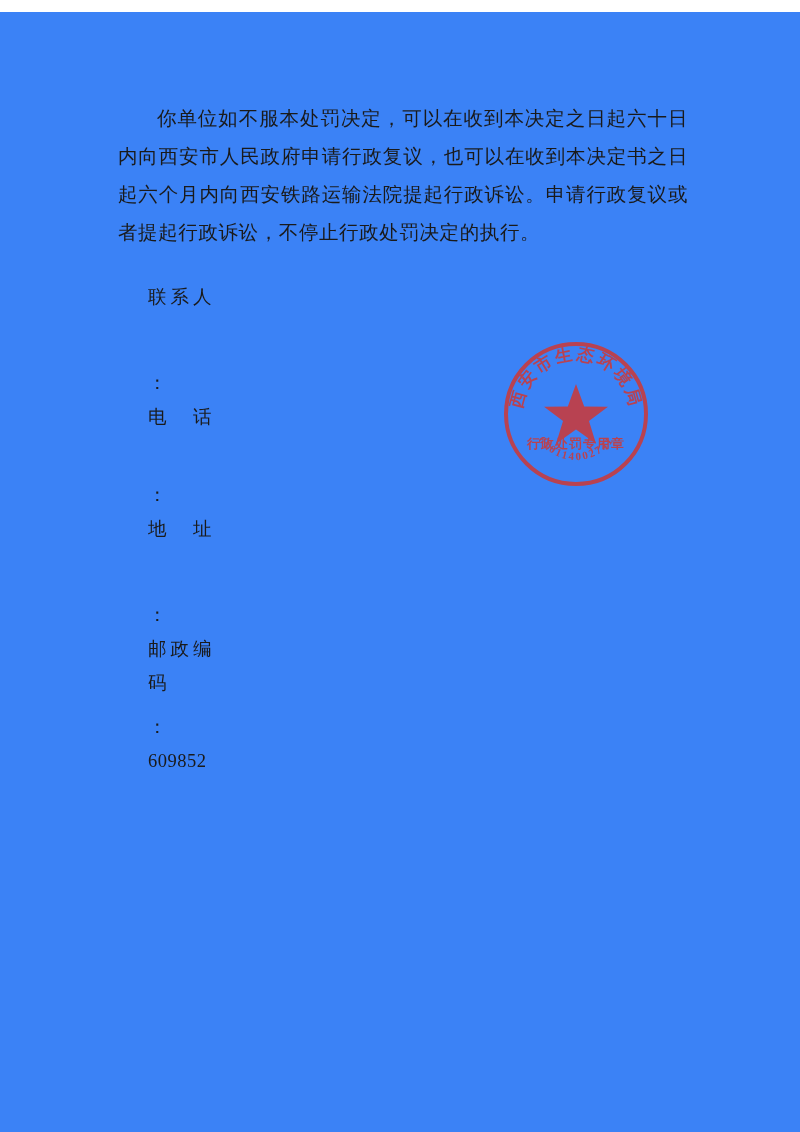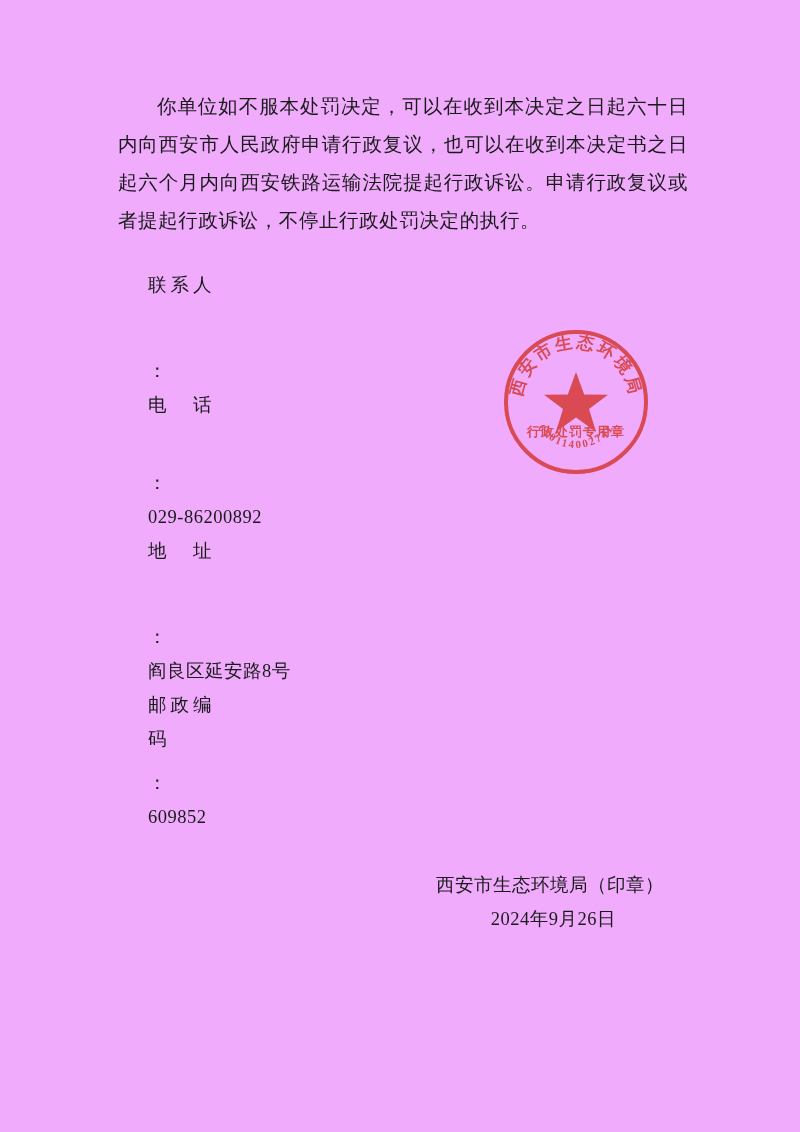--- a/index.html
+++ b/index.html
@@ -11,21 +11,22 @@
     width: 800px;
     height: 1132px;
     position: relative;
     font-family: "Liberation Serif", "DejaVu Serif", serif;
     color: #1a1a1a;
     overflow: hidden;
   }
   .page {
     position: absolute;
     inset: 0;
-    background: #f0abfc;
+    background: #3b82f6;
+    margin-top: 12px;
   }
   .doc-body {
     position: absolute;
     left: 118px;
     top: 88px;
     width: 570px;
   }
   .para {
     font-size: 19.5px;
     line-height: 38px;
@@ -121,38 +122,32 @@
 
     <p class="para">你单位如不服本处罚决定，可以在收到本决定之日起六十日内向西安市人民政府申请行政复议，也可以在收到本决定书之日起六个月内向西安铁路运输法院提起行政诉讼。申请行政复议或者提起行政诉讼，不停止行政处罚决定的执行。</p>
 
     <div class="contact-block">
 
       <div class="contact-row">
         <span class="contact-label">联系人</span>
         <span class="contact-colon">：</span>
         <span class="contact-label-2">电　话</span>
         <span class="contact-colon">：</span>
-        <span class="contact-val-2">029-86200892</span>
       </div>
 
       <div class="contact-row">
         <span class="contact-label">地　址</span>
         <span class="contact-colon">：</span>
-        <span class="contact-val-1">阎良区延安路8号</span>
         <span class="contact-label-2">邮政编码</span>
         <span class="contact-colon">：</span>
         <span class="contact-val-2">609852</span>
       </div>
 
     </div>
 
-    <div class="sign-block">
-      <div class="sign-line">西安市生态环境局（印章）</div>
-      <div class="sign-date">2024年9月26日</div>
-    </div>
 
   </div>
 
   <div class="seal">
     <svg viewBox="0 0 152 152" xmlns="http://www.w3.org/2000/svg">
       <defs>
         <path id="arcTop" d="M 22,76 A 54,54 0 0 1 130,76" fill="none"></path>
         <path id="arcBottom" d="M 30,76 A 46,46 0 0 0 122,76" fill="none"></path>
       </defs>
       <circle cx="76" cy="76" r="70" fill="none" stroke="#d4352e" stroke-width="4"></circle>

